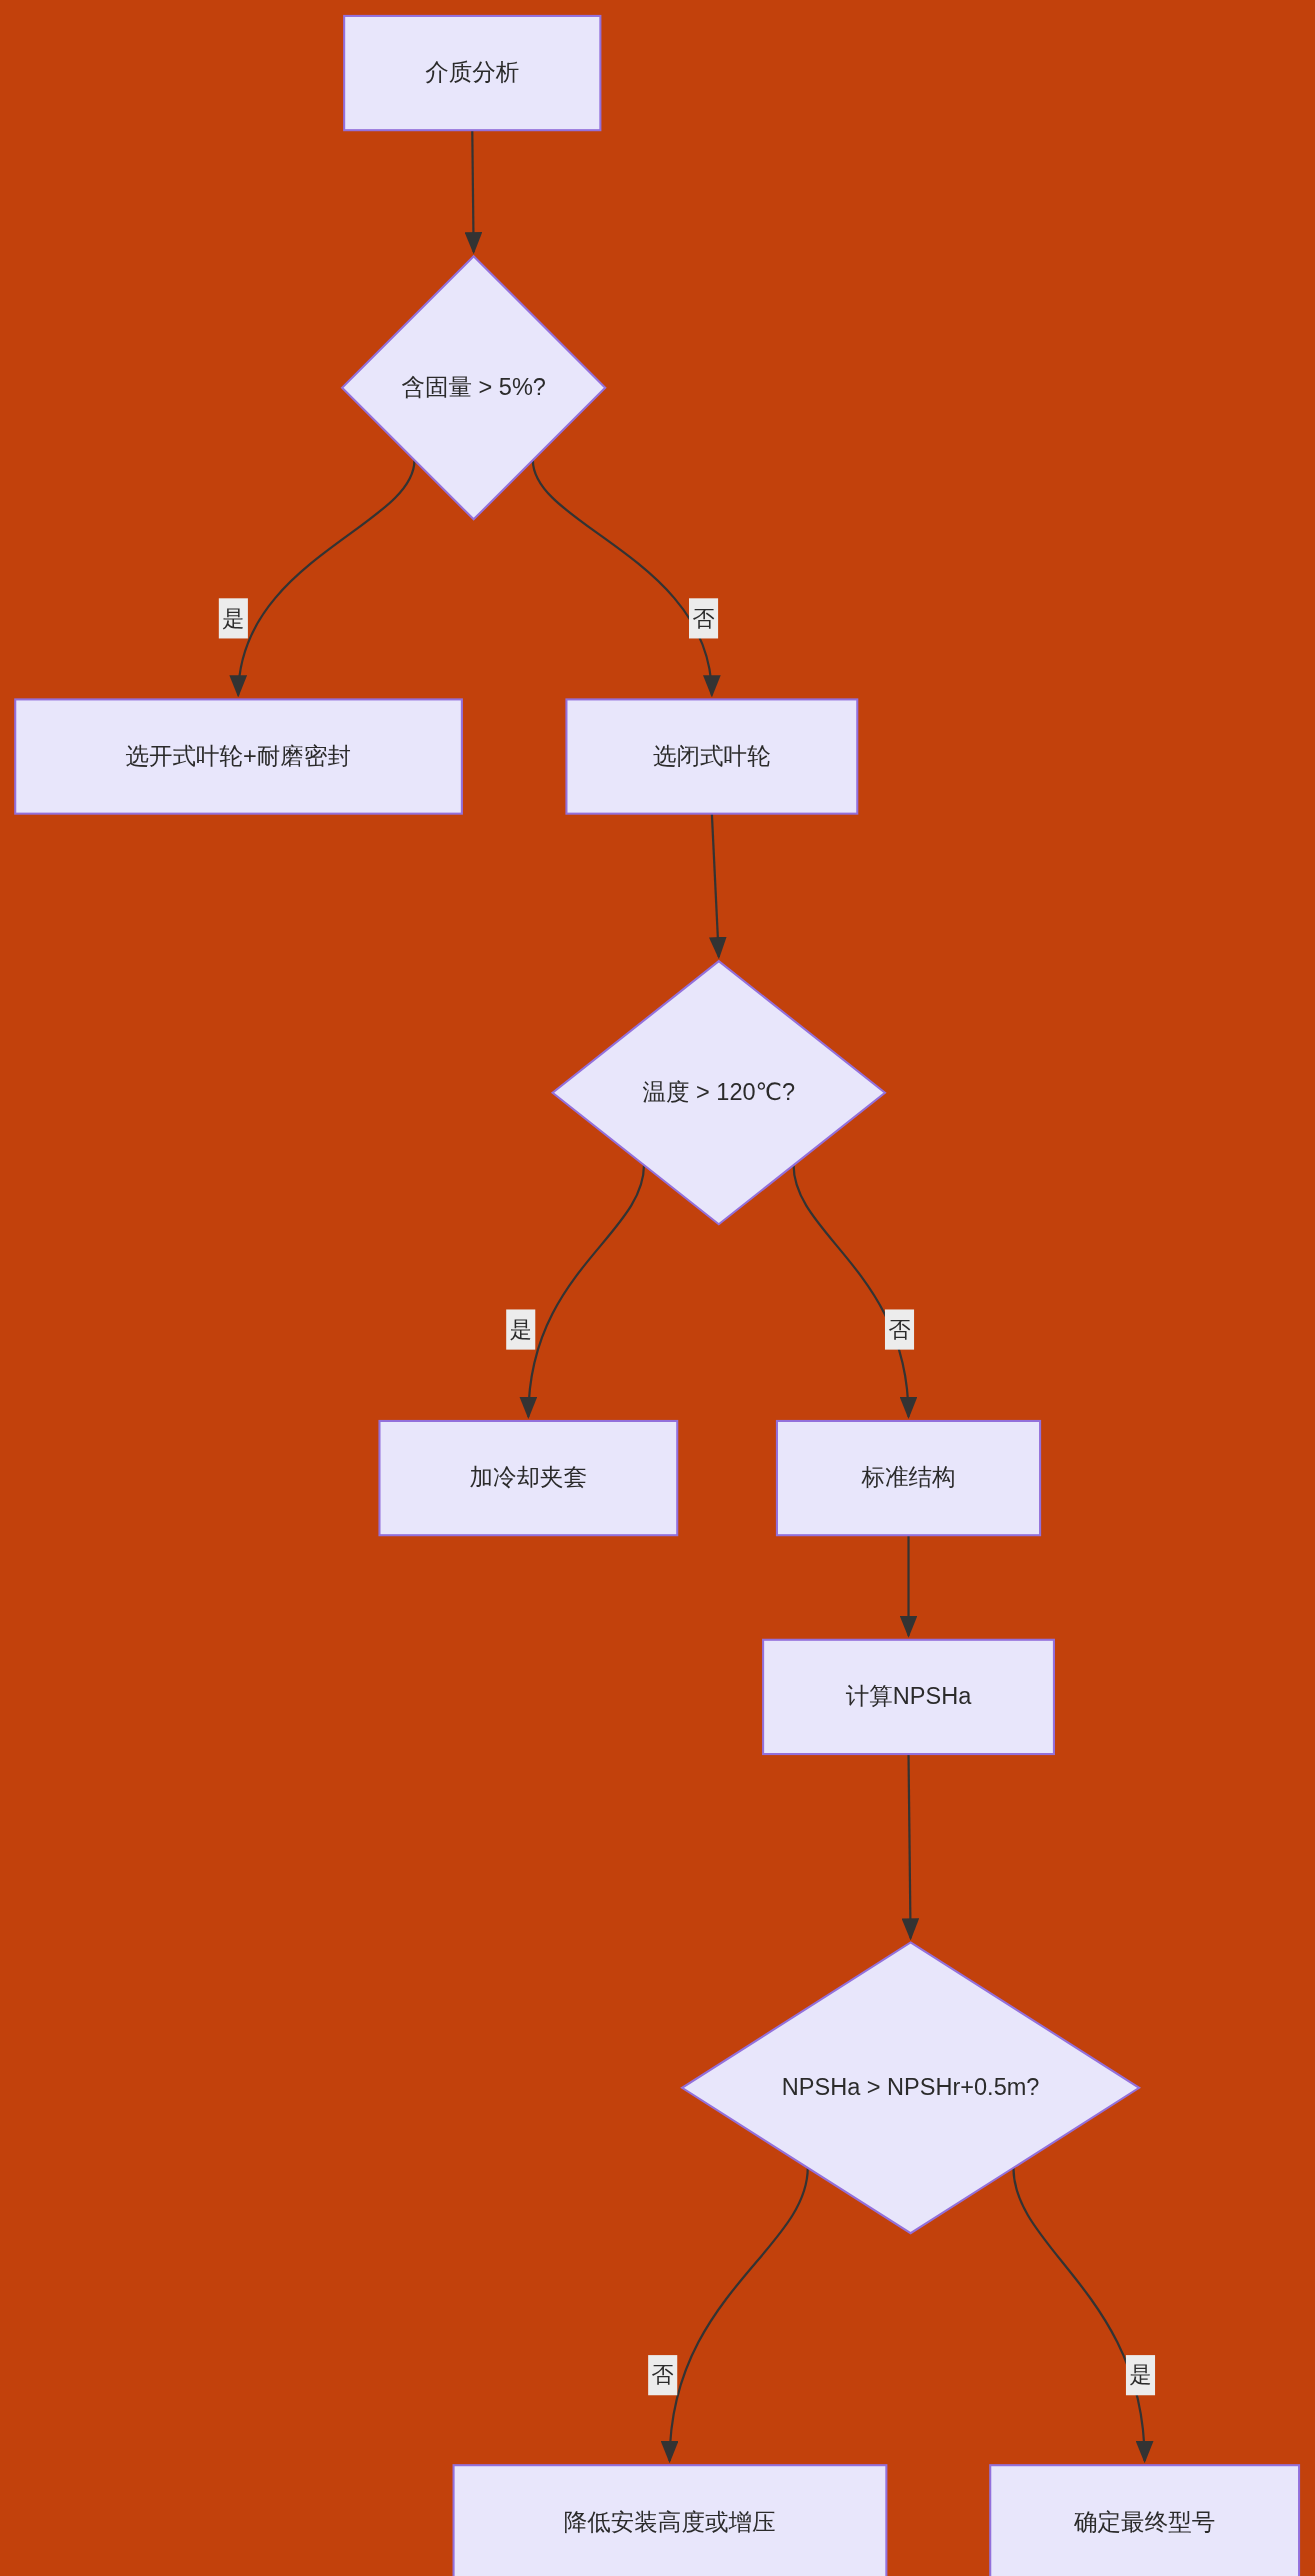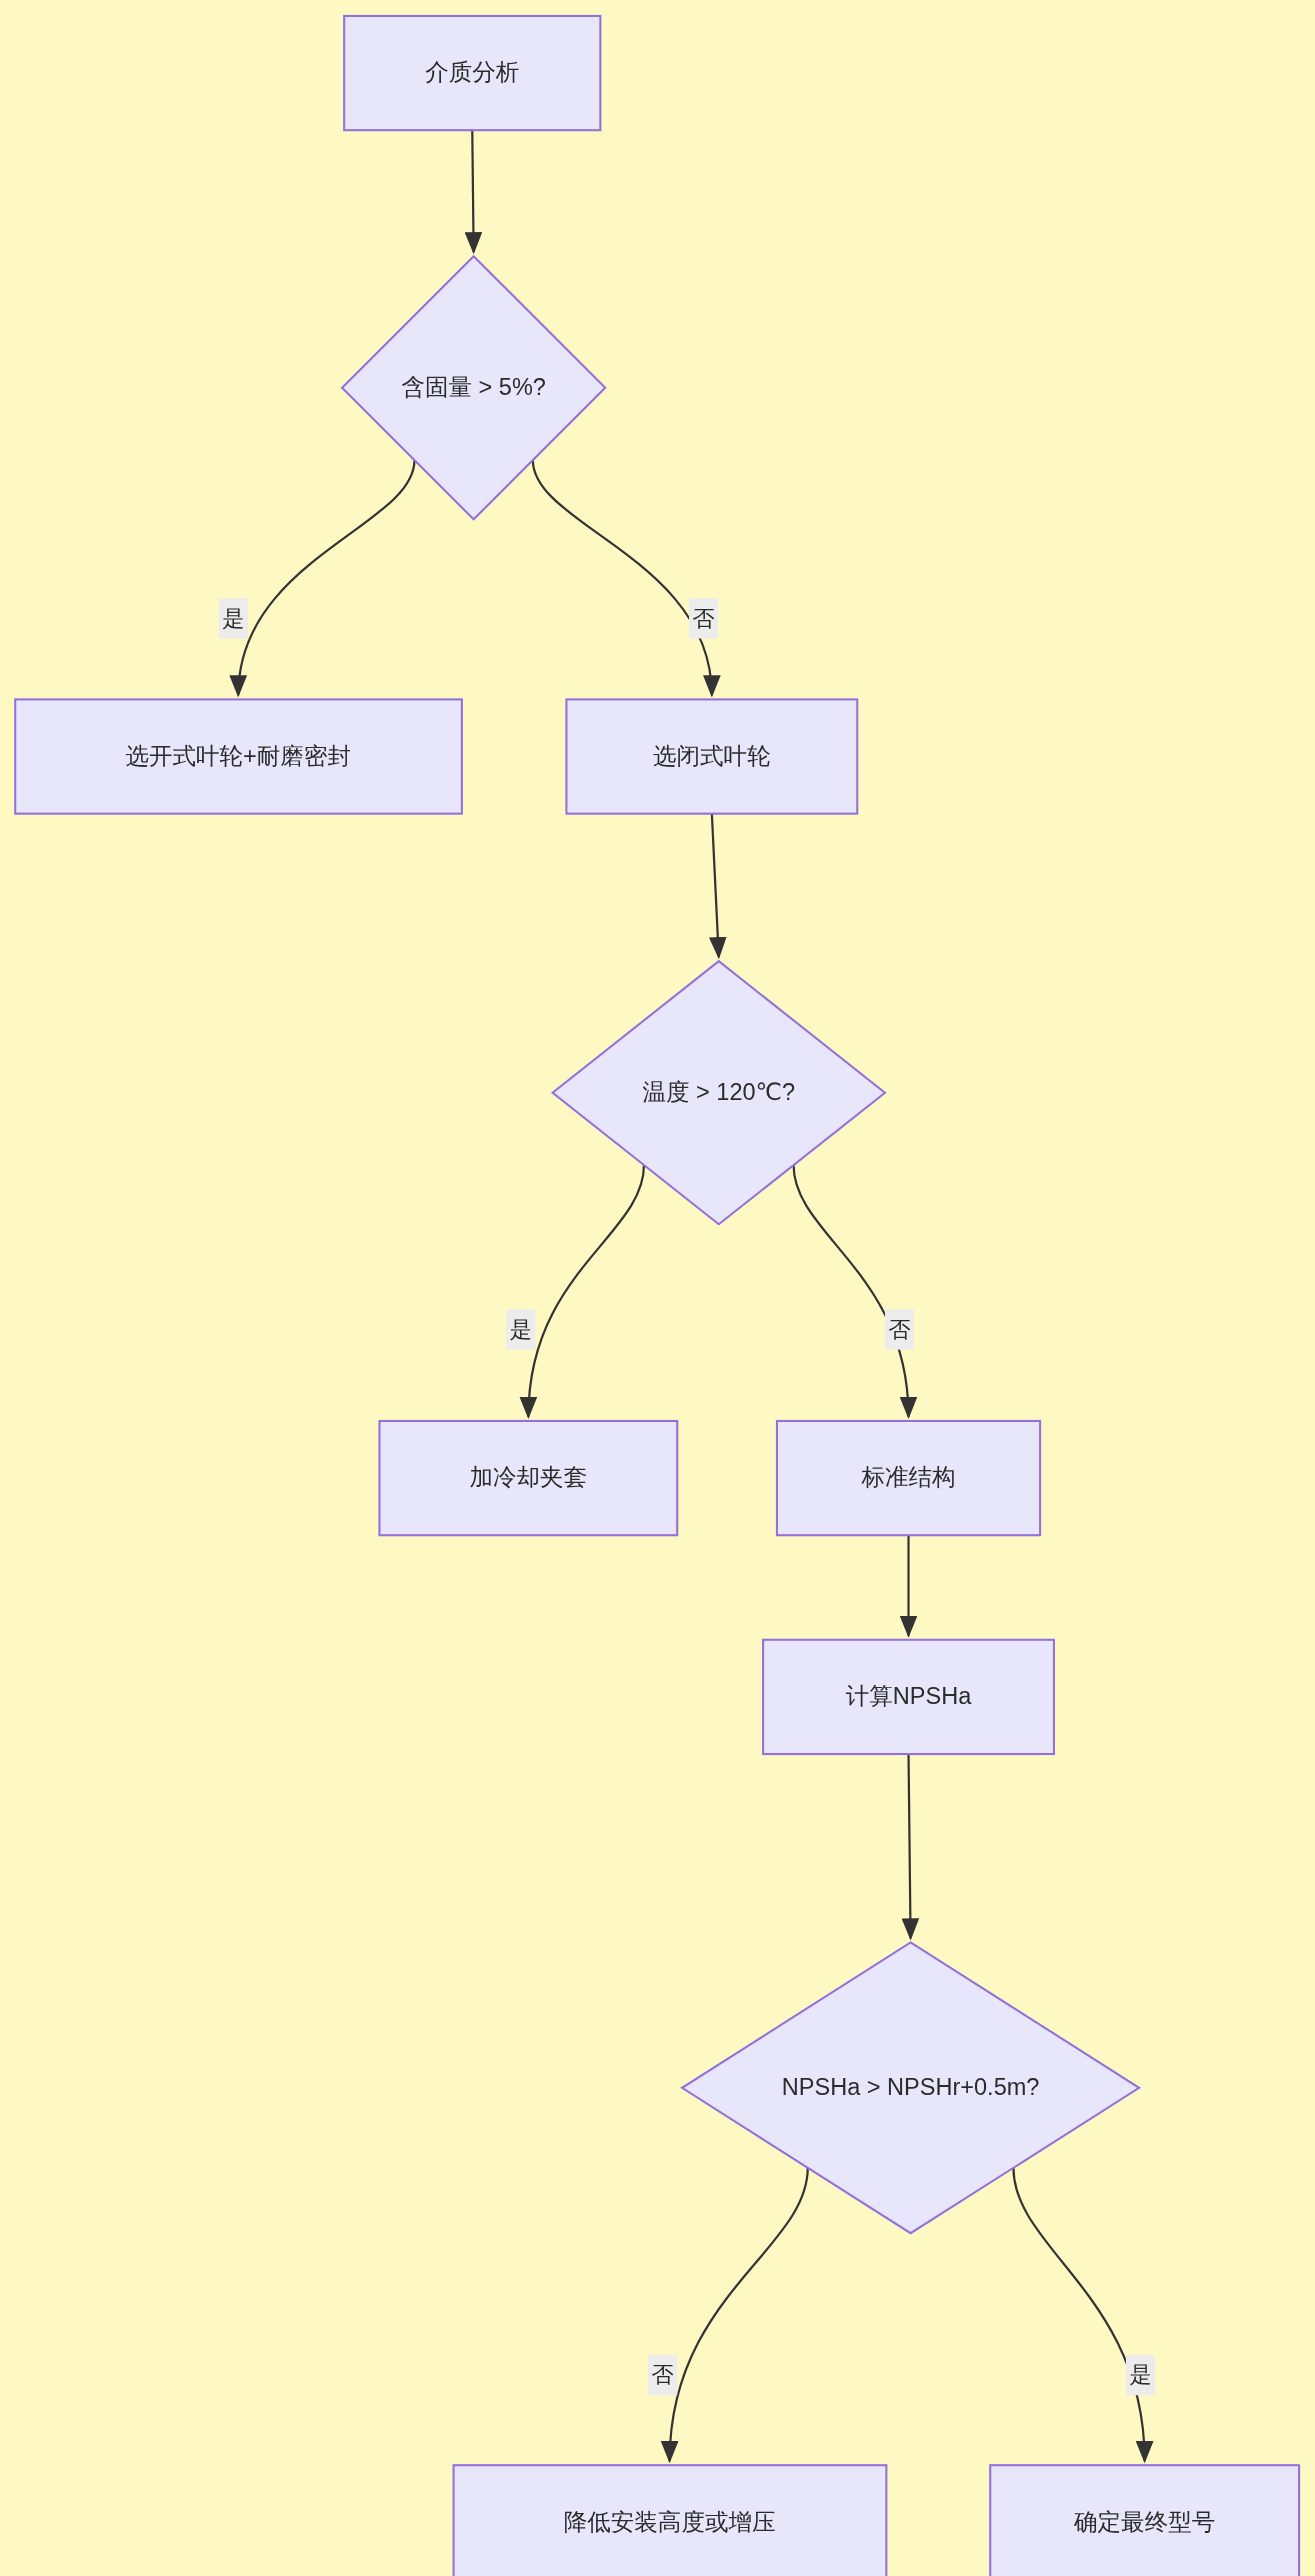--- a/index.html
+++ b/index.html
@@ -11,21 +11,21 @@
   body {
     width: 1315px;
     height: 2576px;
     font-family: "Liberation Sans", "DejaVu Sans", sans-serif;
     overflow: hidden;
   }
   #flow-root {
     position: relative;
     width: 1315px;
     height: 2576px;
-    background: #fef9c3;
+    background: #c2410c;
   }
   svg.flow-canvas {
     display: block;
     width: 1315px;
     height: 2576px;
   }
   .node-shape {
     stroke-width: 3px;
     stroke-linejoin: miter;
   }

